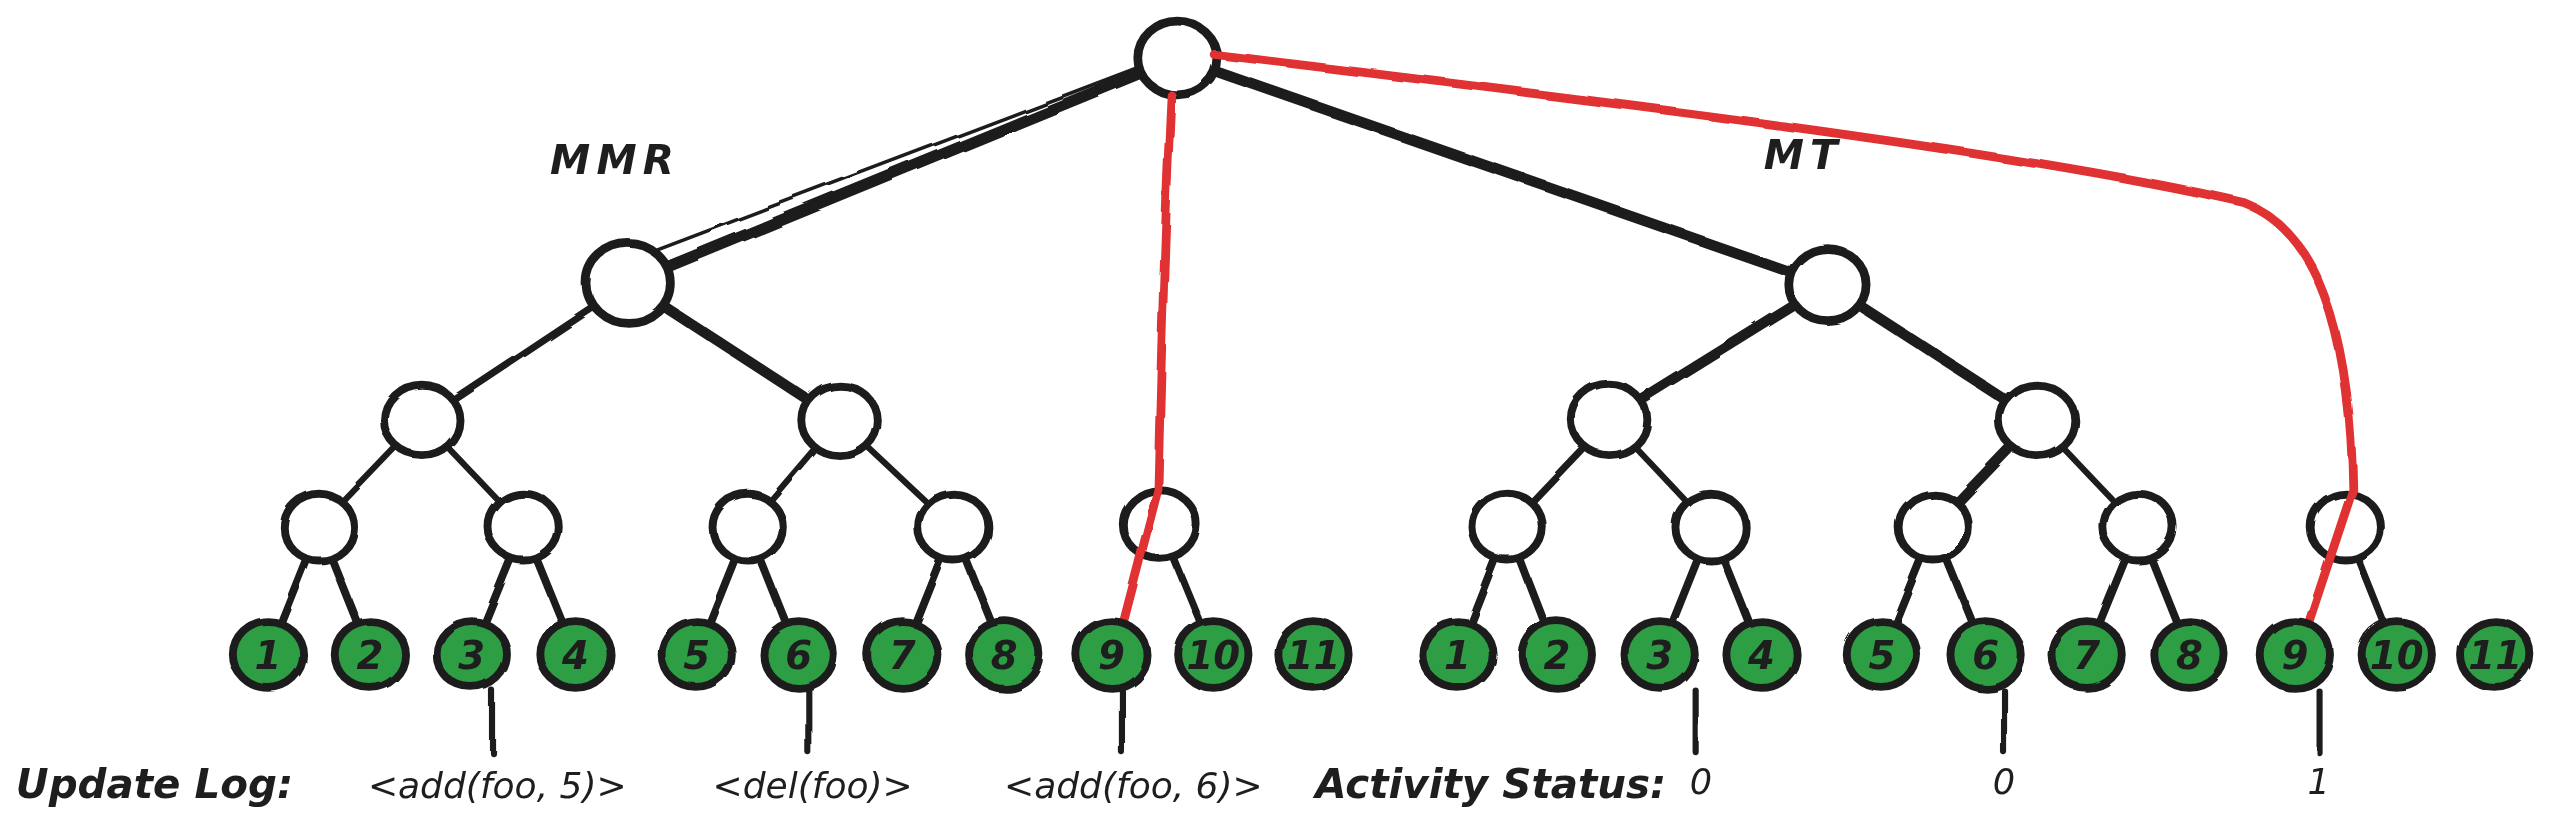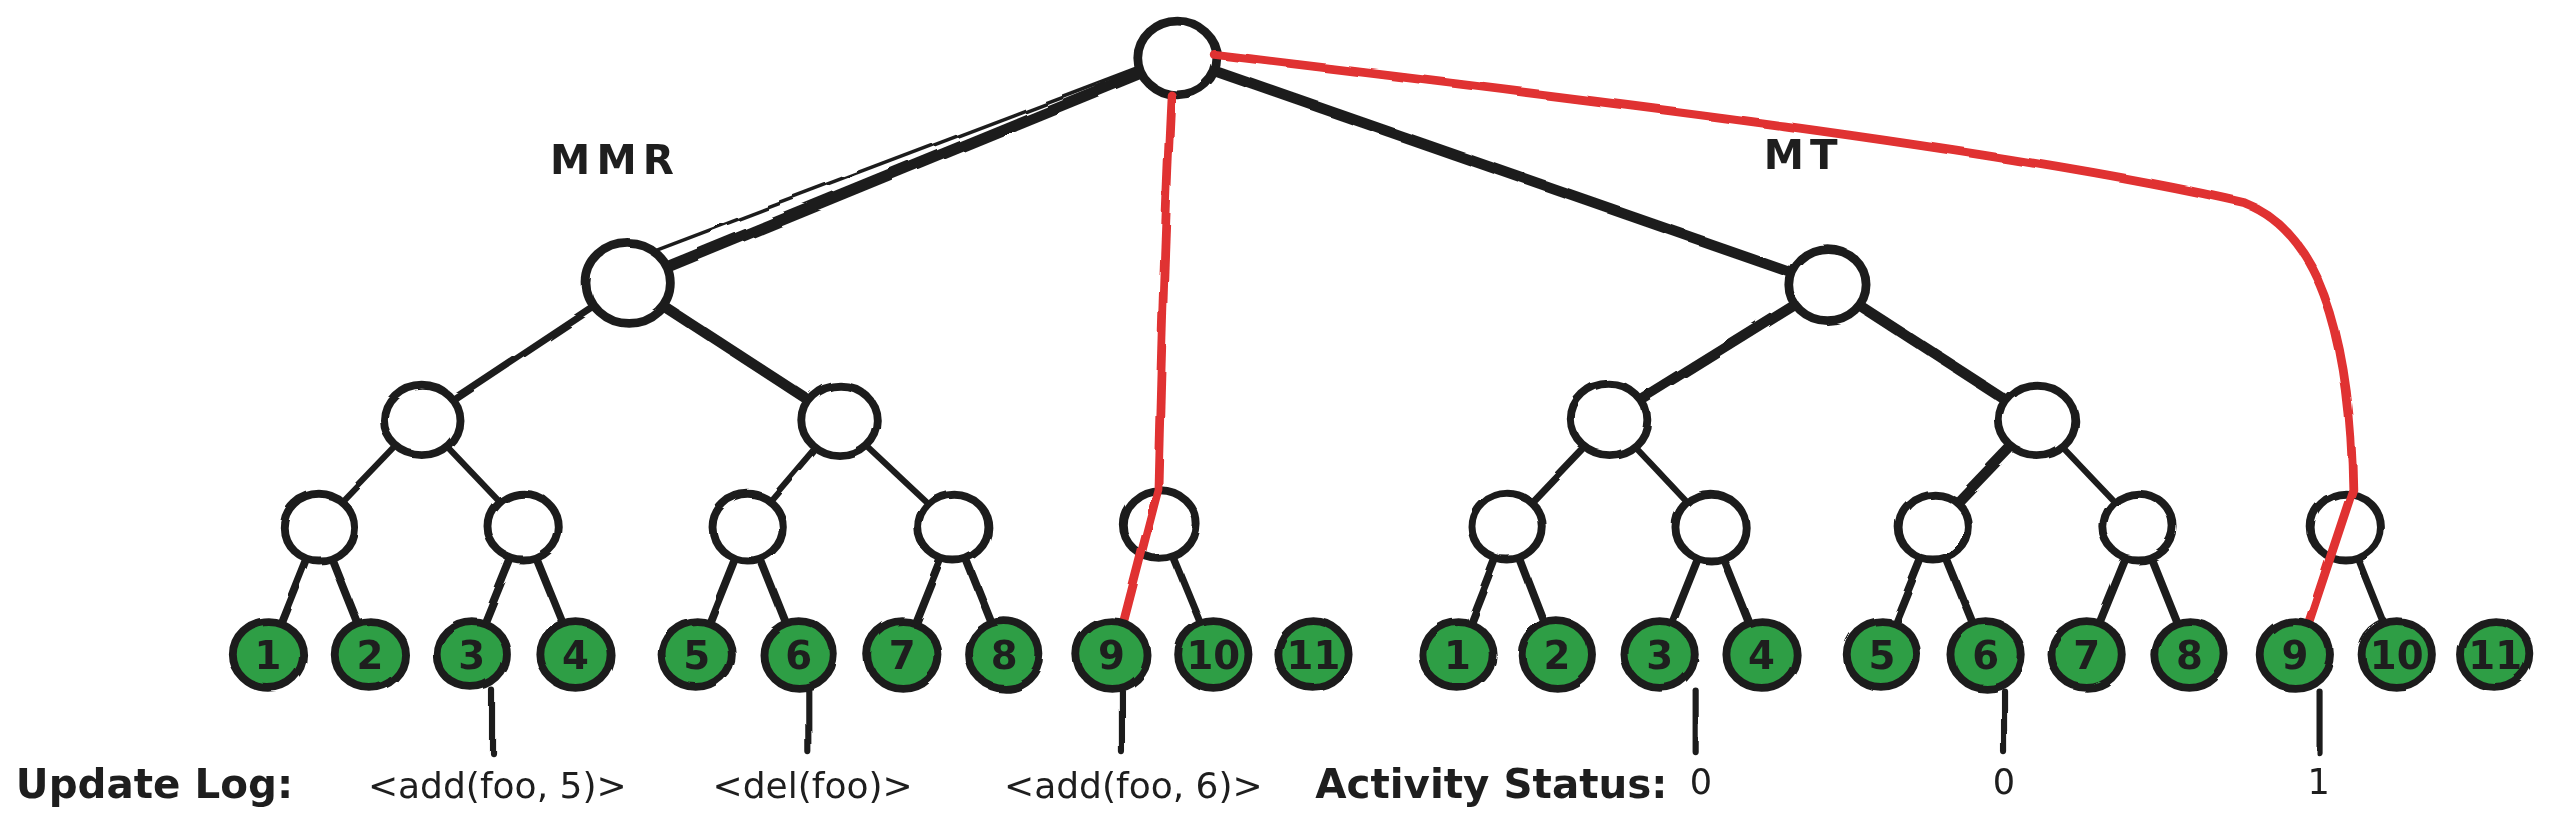--- a/index.html
+++ b/index.html
@@ -1,17 +1,17 @@
 <!DOCTYPE html>
 <html style="font-size:14px"><head>
 <meta charset="utf-8">
 <style>
   html,body{margin:0;padding:0;background:#ffffff;}
   body{font-family:"DejaVu Sans", sans-serif;}
-  #canvas-wrap{width:100%;}
+  #canvas-wrap{width:100%;font-style:italic;}
   svg{display:block;width:100%;height:auto;background:#ffffff;}
   text{font-family:"DejaVu Sans", sans-serif; fill:#1e1e1e;}
   .tree-label{font-size:46px;font-weight:700;letter-spacing:7px;}
   .leaf-num{font-size:44px;font-weight:700;}
   .caption{font-size:46px;font-weight:600;}
   .entry{font-size:41px;font-weight:500;}
   .statusval{font-size:40px;font-weight:500;}
 </style>
 </head>
 <body>

